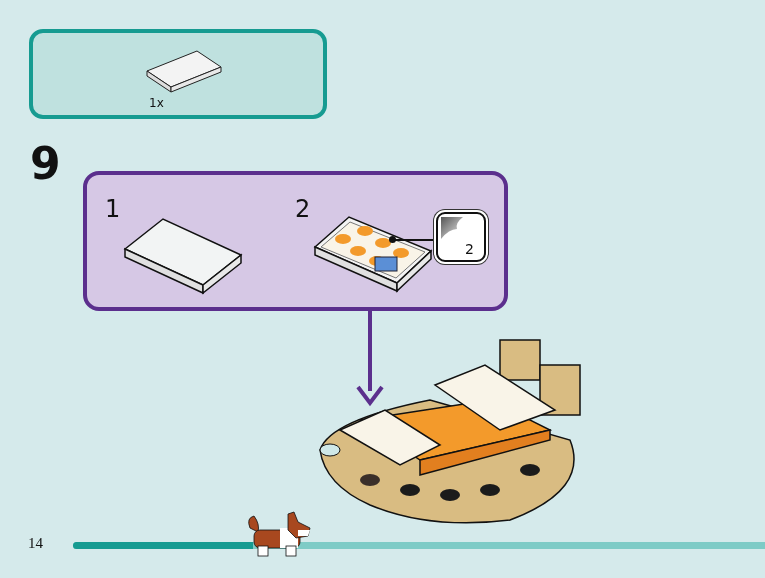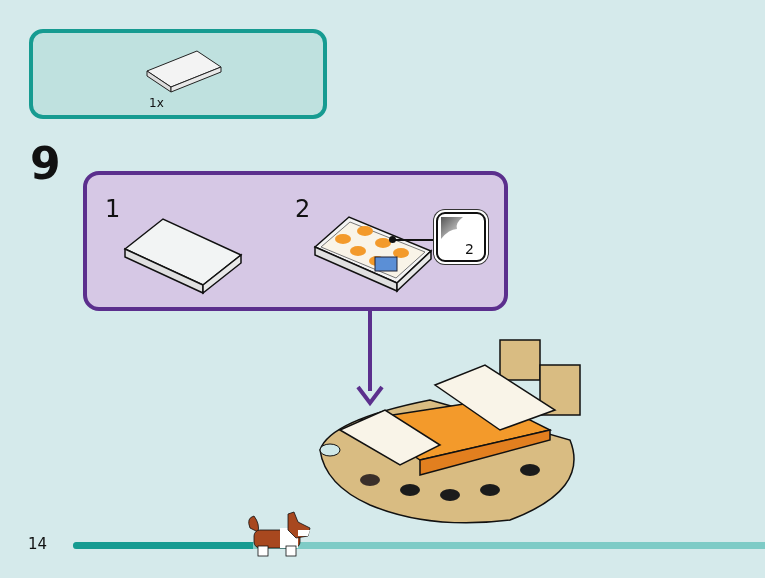--- a/index.html
+++ b/index.html
@@ -8,21 +8,21 @@
   .parts-qty { position:absolute; left:116px; top:63px; font-size:12px; color:#111; }
   .step-num { position:absolute; left:30px; top:138px; font-size:44px; font-weight:bold; color:#111; }
   .substep-box { position:absolute; left:83px; top:171px; width:425px; height:140px; border:4px solid #5b2f8d; border-radius:16px; background:#d6c8e5; box-sizing:border-box; }
   .sub-label { position:absolute; font-size:24px; color:#111; }
   .sub-1 { left:18px; top:20px; }
   .sub-2 { left:208px; top:20px; }
   .sticker-callout { position:absolute; left:349px; top:37px; width:50px; height:50px; border:2px solid #111; border-radius:9px; background:#fff; box-sizing:border-box; box-shadow:0 0 0 2px #fff, 0 0 0 3px #333; }
   .sticker-num { position:absolute; right:10px; bottom:3px; font-size:14px; color:#111; }
   .callout-line { position:absolute; left:305px; top:64px; width:45px; height:2px; background:#111; }
   .callout-dot { position:absolute; left:302px; top:61px; width:7px; height:7px; border-radius:50%; background:#111; }
-  .page-number { position:absolute; left:28px; top:535px; font-size:15px; color:#111; }
+  .page-number { position:absolute; left:28px; top:535px; font-size:15px; color:#111;font-family:Liberation Serif, serif; }
   .progress-track { position:absolute; left:73px; top:542px; width:692px; height:7px; background:#7ecbc6; border-radius:4px 0 0 4px; }
   .progress-fill { position:absolute; left:0; top:0; height:7px; background:#169b91; border-radius:4px 0 0 4px; }
   .arrow-shaft { position:absolute; left:368px; top:311px; width:4px; height:80px; background:#5b2f8d; }
   svg { position:absolute; overflow:visible; }
 </style>
 </head>
 <body>
 
 <div class="parts-box">
   <svg style="left:112px;top:16px;" width="80" height="40">

